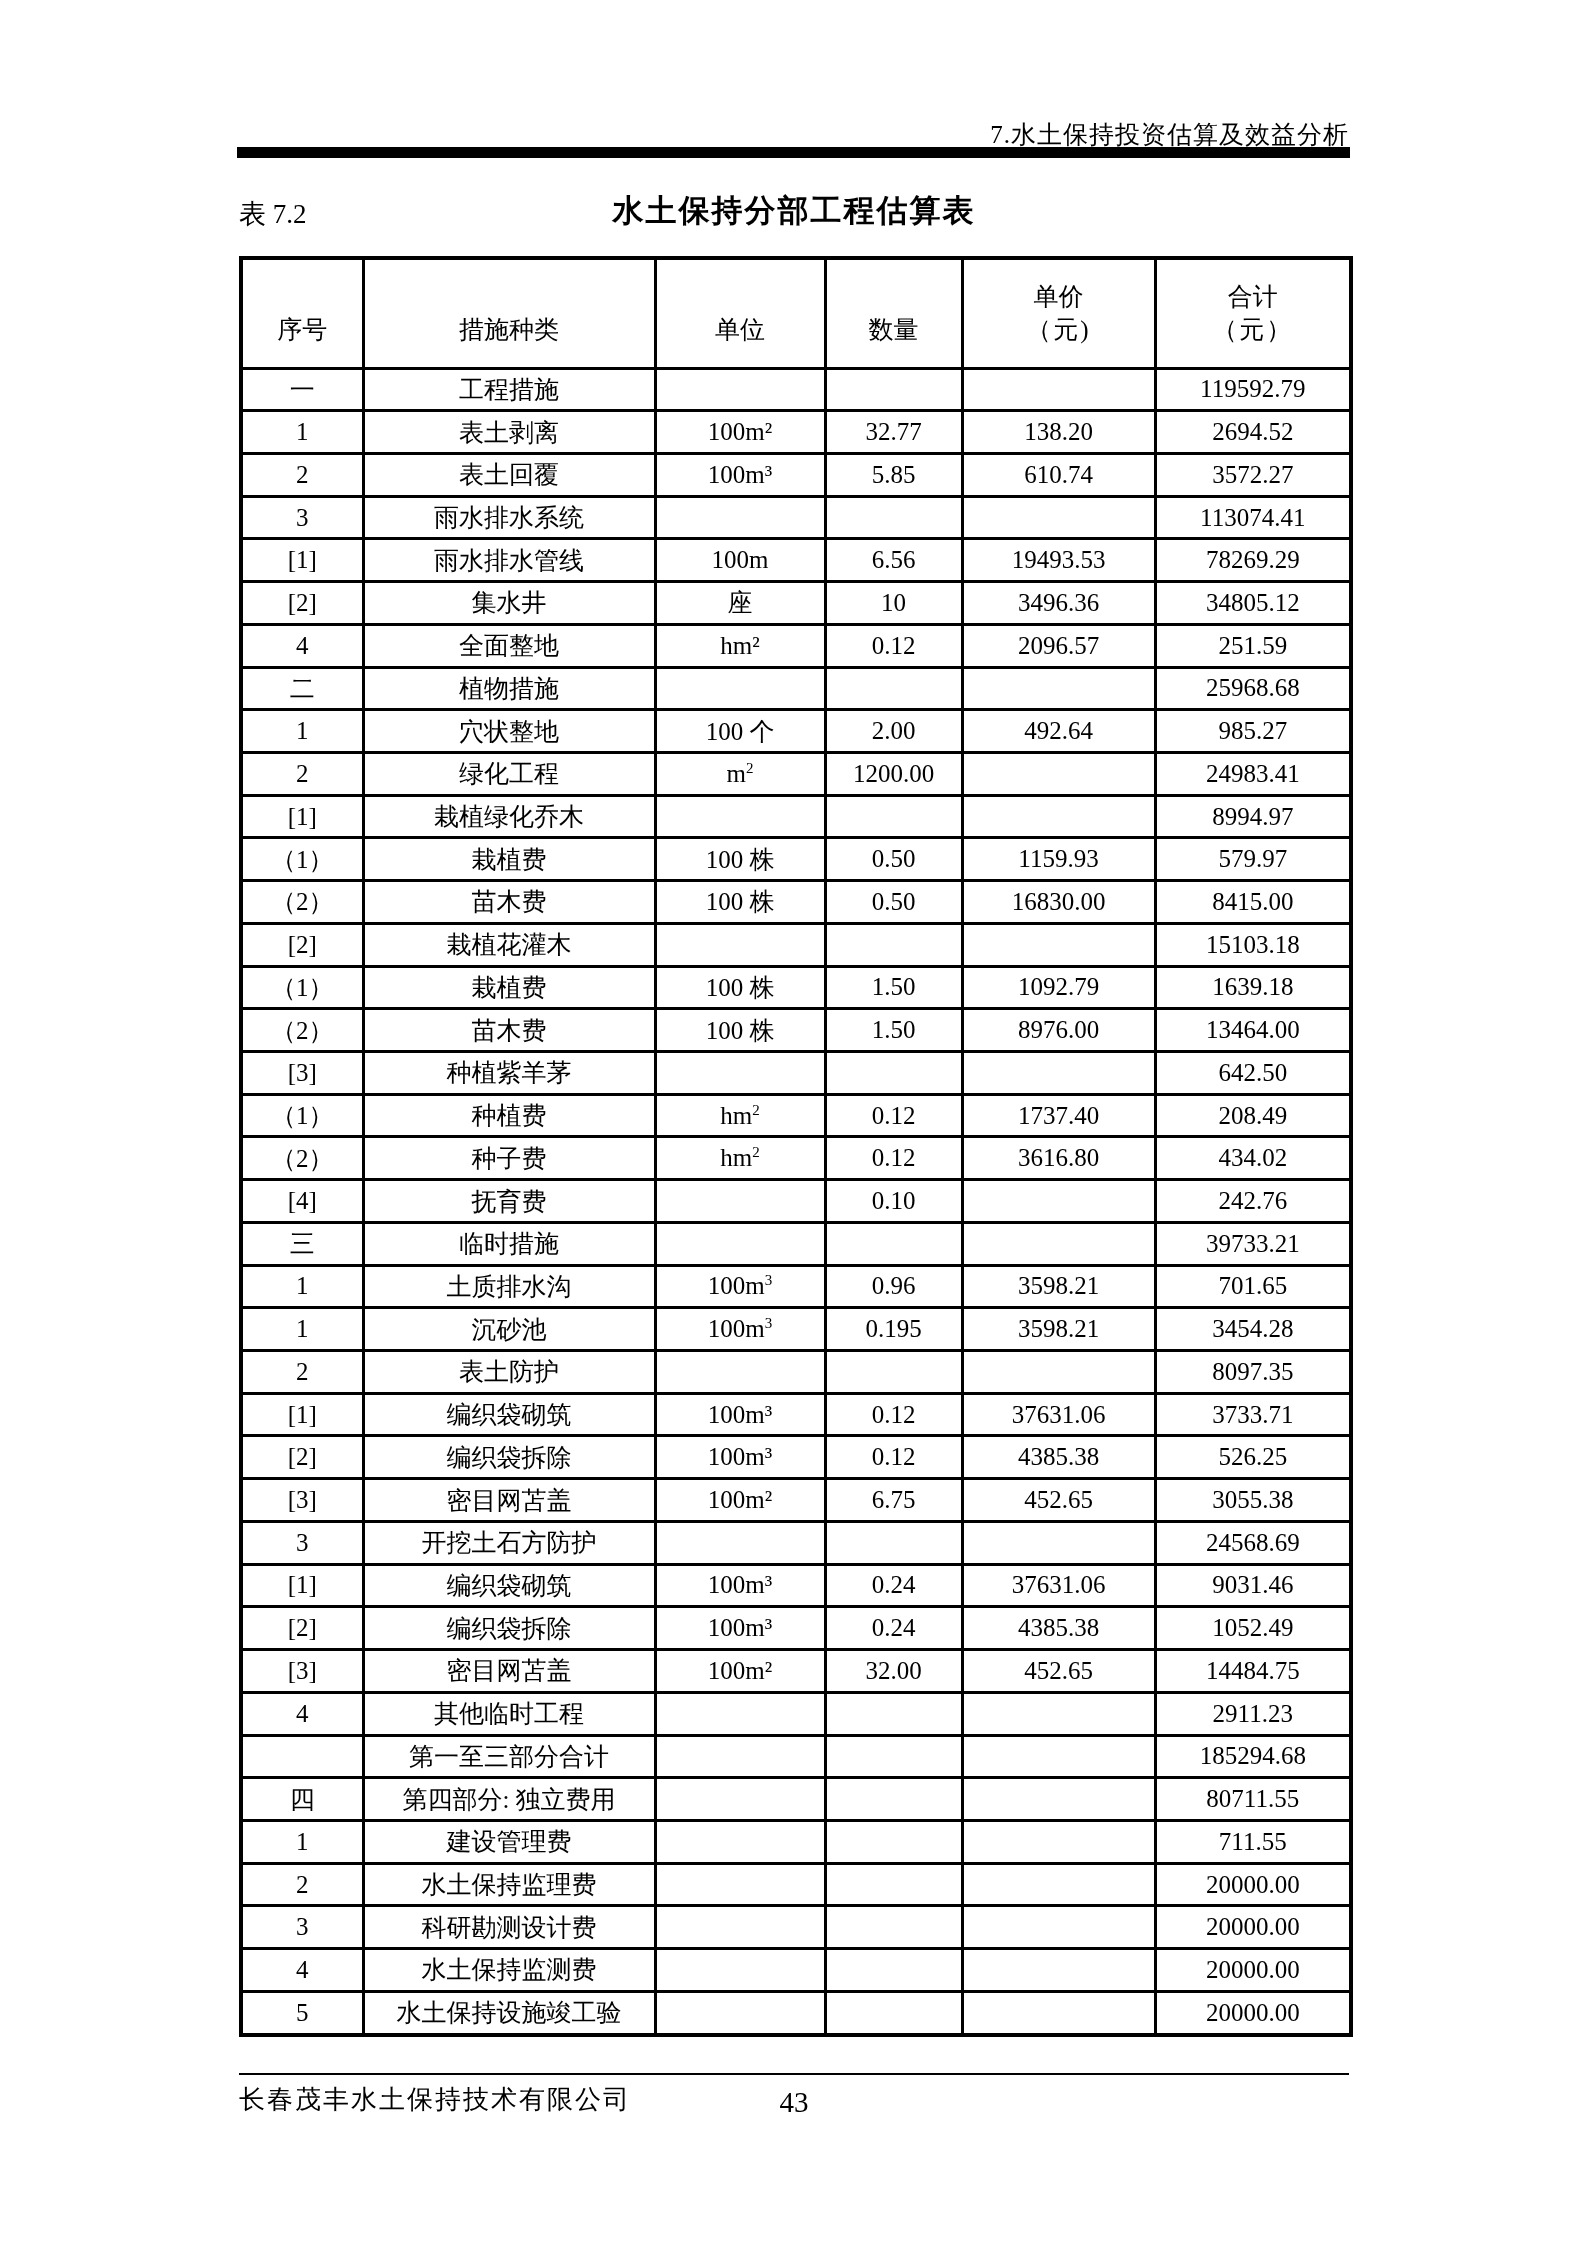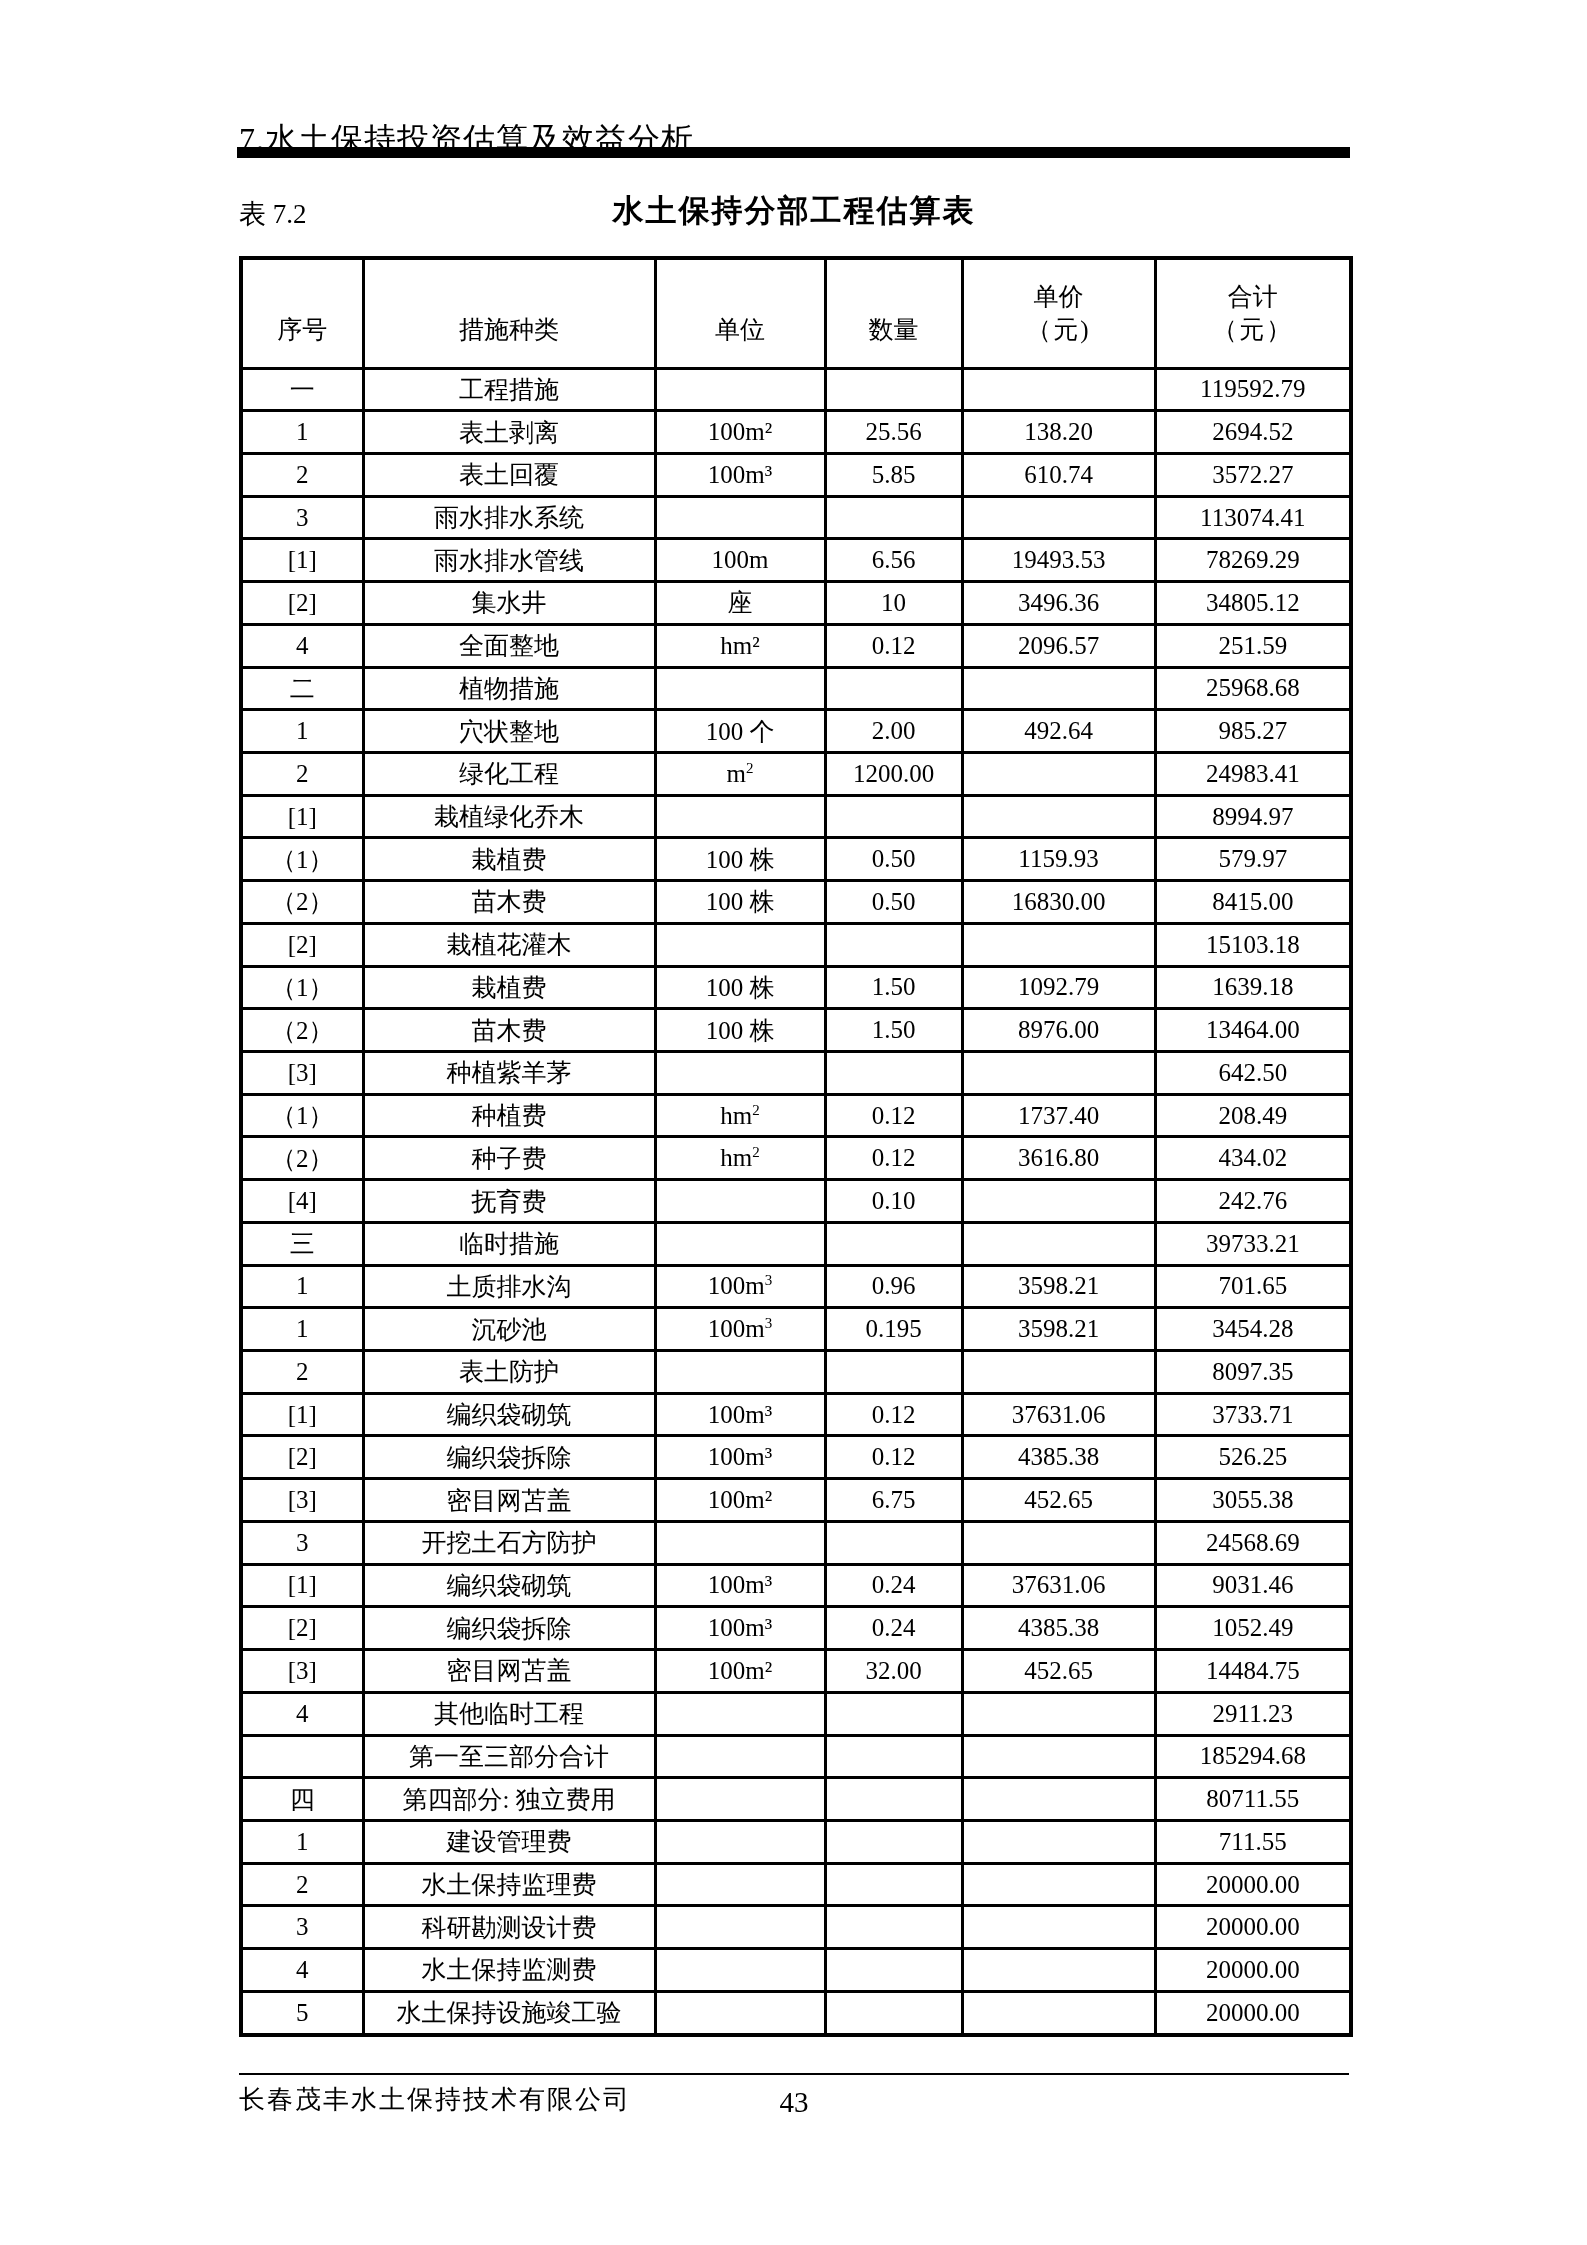--- a/index.html
+++ b/index.html
@@ -5,21 +5,21 @@
   * { box-sizing: border-box; margin: 0; padding: 0; }
   html, body { background: #ffffff; }
   body {
     width: 1587px; height: 2245px;
     position: relative;
     font-family: "Liberation Serif", "DejaVu Serif", serif;
     color: #000;
   }
   .running-header {
     position: absolute; top: 118px; left: 239px; width: 1110px;
-    text-align: left; font-size: 32px; letter-spacing: 1px;
+    text-align: right; font-size: 25px; letter-spacing: 1px;
   }
   .header-rule {
     position: absolute; left: 237px; top: 147px; width: 1113px;
     height: 4px;
     border-top: 9px solid #000;
     border-bottom: 2px solid #000;
   }
   .table-label {
     position: absolute; left: 239px; top: 196px;
     font-size: 27px;
@@ -104,21 +104,21 @@
         <td>工程措施</td>
         <td></td>
         <td></td>
         <td></td>
         <td>119592.79</td>
       </tr>
       <tr>
         <td>1</td>
         <td>表土剥离</td>
         <td>100m²</td>
-        <td>25.56</td>
+        <td>32.77</td>
         <td>138.20</td>
         <td>2694.52</td>
       </tr>
       <tr>
         <td>2</td>
         <td>表土回覆</td>
         <td>100m³</td>
         <td>5.85</td>
         <td>610.74</td>
         <td>3572.27</td>

